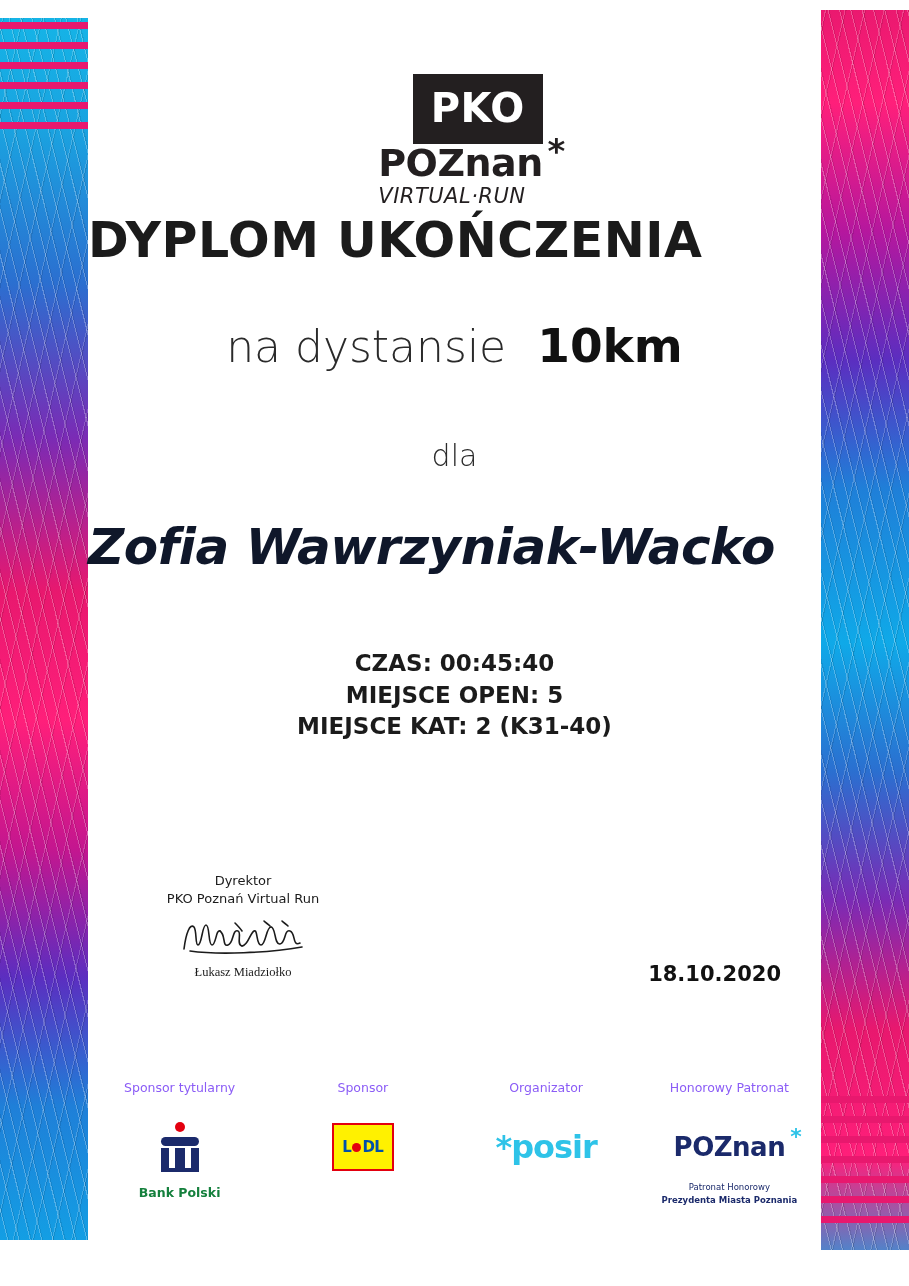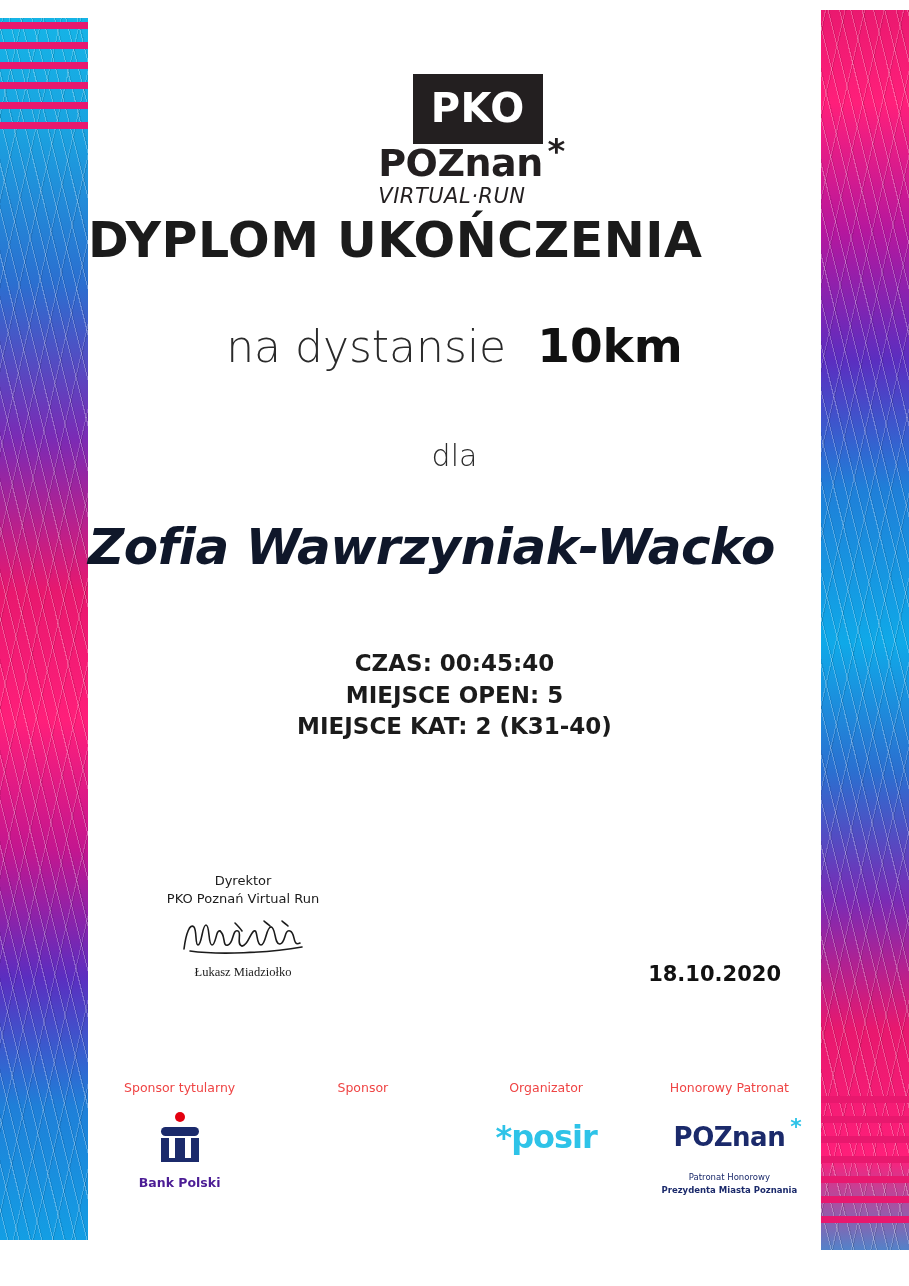--- a/index.html
+++ b/index.html
@@ -275,33 +275,33 @@
     justify-content: space-around;
     align-items: flex-start;
   }
   .sponsor {
     width: 170px;
     text-align: center;
   }
   .sponsor-label {
     font-family: "DejaVu Sans", sans-serif;
     font-size: 12.5px;
-    color: #ef4444;
-    margin-bottom: 14px;
+    color: #8b5cf6;
+    margin-bottom: 24px;
   }
   .sponsor-logo {
     height: 56px;
     display: flex;
     align-items: center;
     justify-content: center;
   }
   .sponsor-sub {
     font-family: "DejaVu Sans", sans-serif;
     font-size: 12.5px;
-    color: #4c1d95;
+    color: #15803d;
     margin-top: 10px;
     font-weight: bold;
   }
 
   
   .lidl-box {
     width: 58px; height: 44px;
     background: #fff100;
     border: 2px solid #e3000f;
     display: flex; align-items: center; justify-content: center;
@@ -444,20 +444,25 @@
             <rect x="38" y="27" width="8" height="20" fill="#1b2a6b"></rect>
             <rect x="22" y="27" width="10" height="20" fill="#1b2a6b"></rect>
             <rect x="8" y="47" width="38" height="4" fill="#1b2a6b"></rect>
           </svg>
         </div>
         <div class="sponsor-sub">Bank Polski</div>
       </div>
 
       <div class="sponsor">
         <div class="sponsor-label">Sponsor</div>
+        <div class="sponsor-logo">
+          <div class="lidl-box">
+            <span class="lidl-text">L<span class="lidl-dot"></span>DL</span>
+          </div>
+        </div>
         <div class="sponsor-sub"></div>
       </div>
 
       <div class="sponsor">
         <div class="sponsor-label">Organizator</div>
         <div class="sponsor-logo">
           <span class="posir">*<span>posir</span></span>
         </div>
         <div class="sponsor-sub"></div>
       </div>

